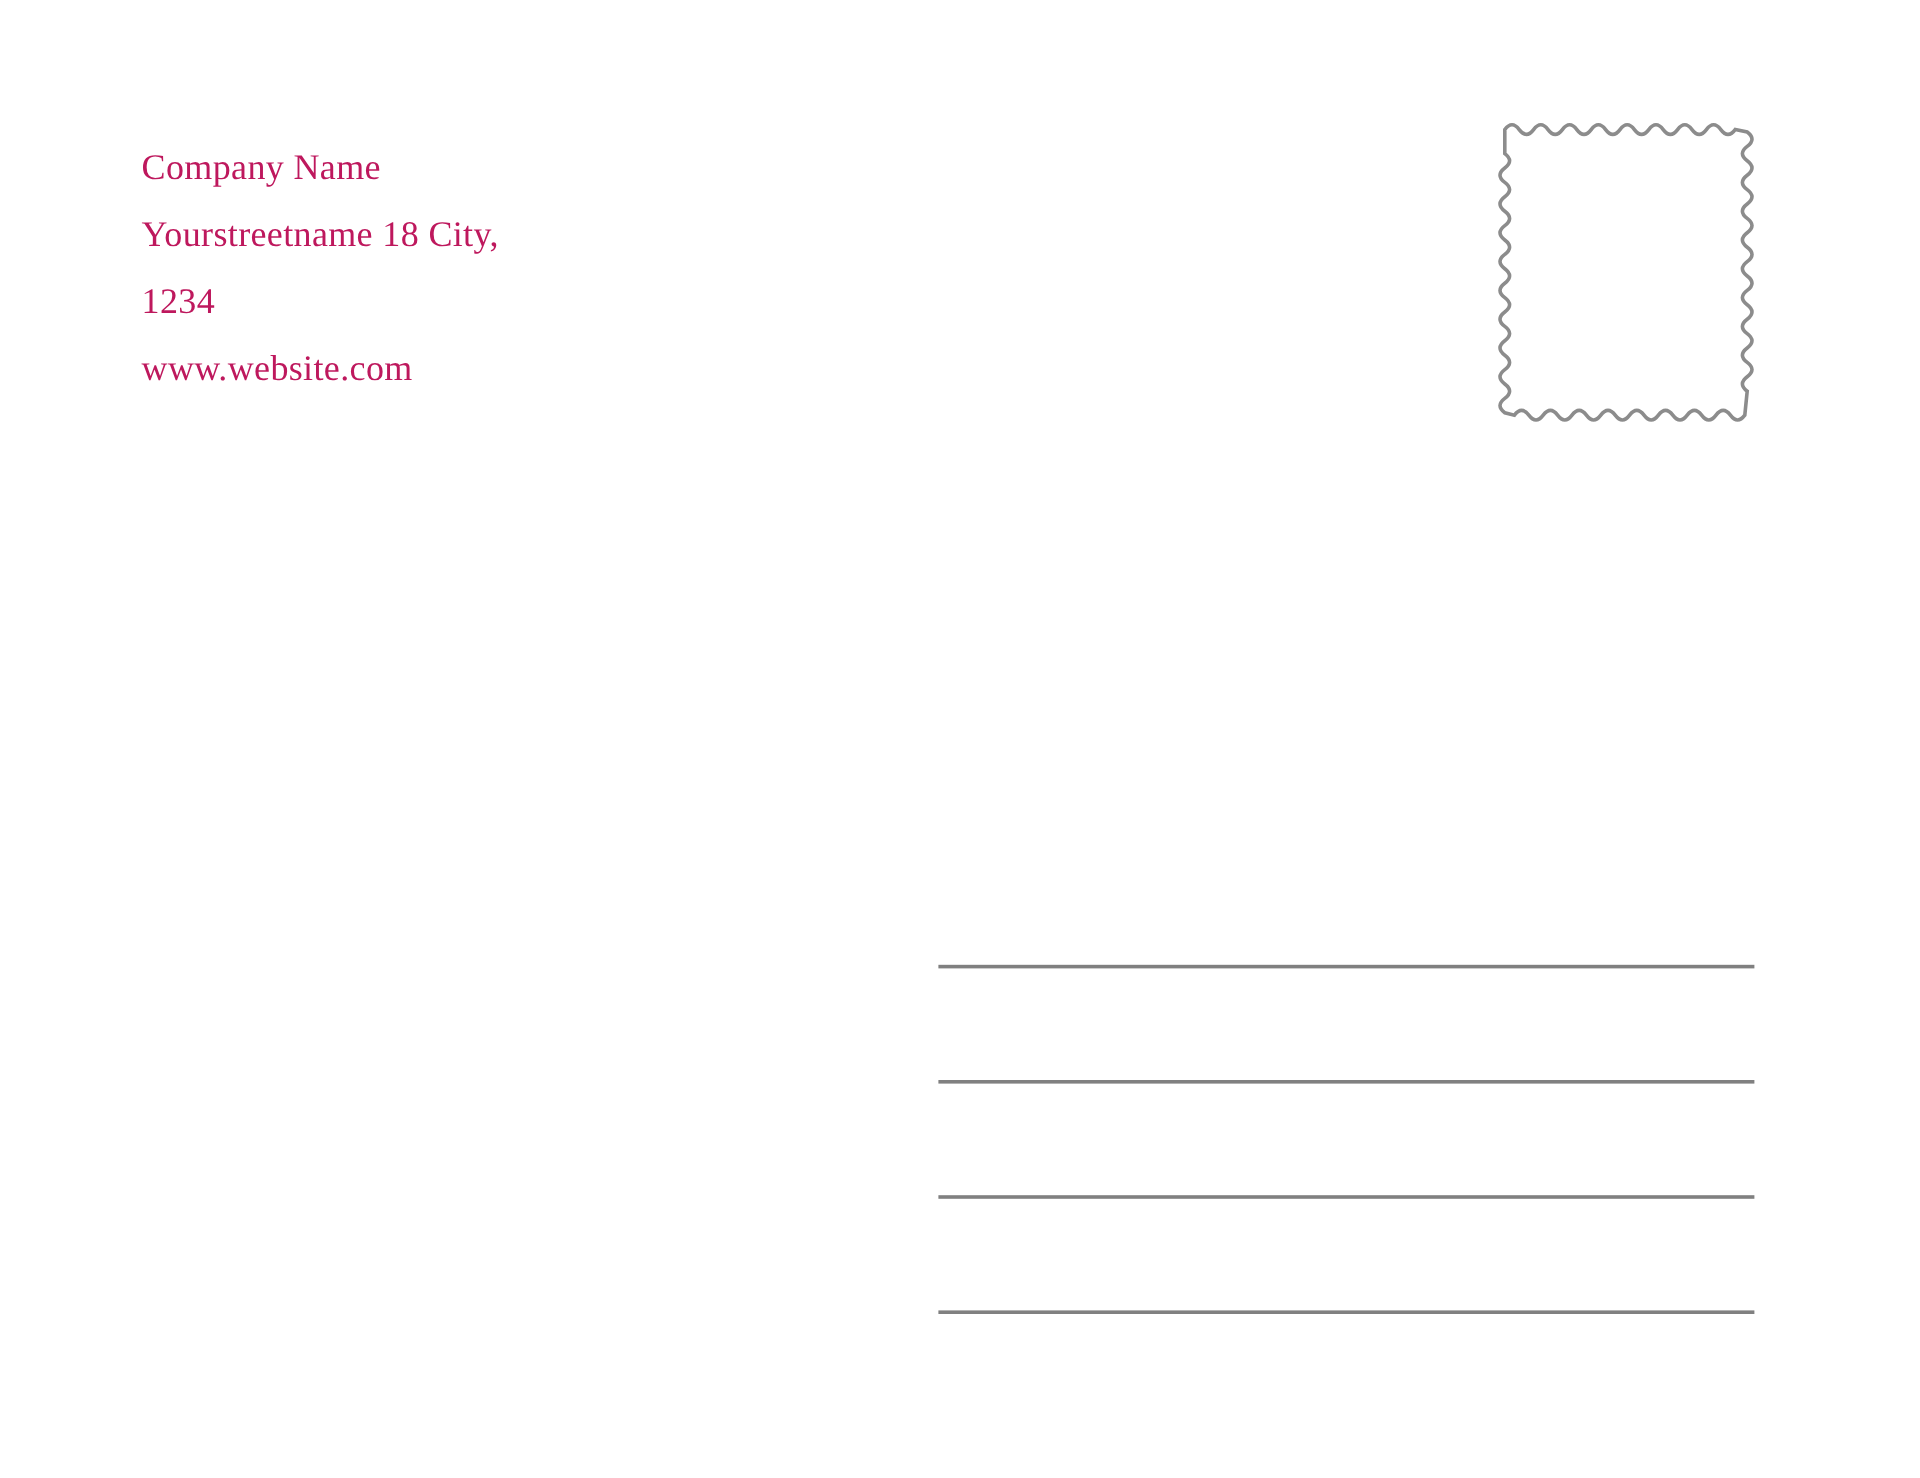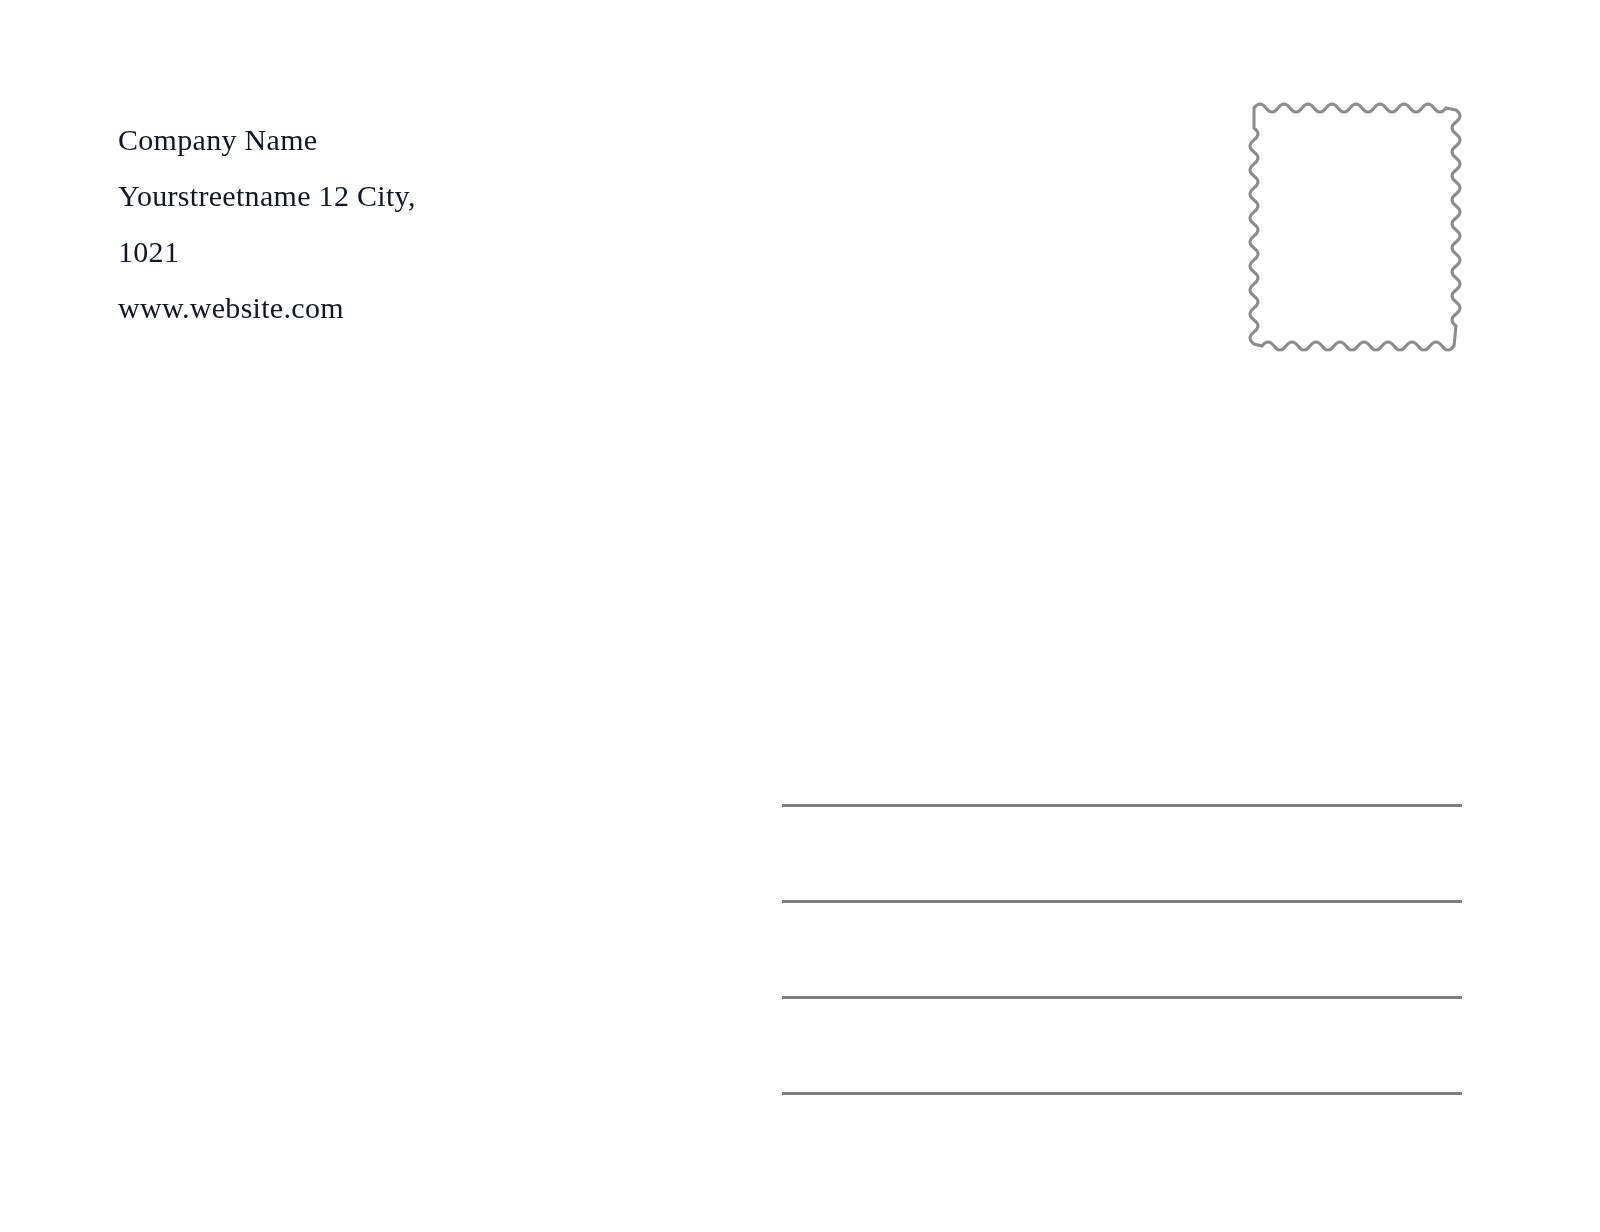--- a/index.html
+++ b/index.html
@@ -30,21 +30,21 @@
     position: absolute;
     left: 118px;
     top: 112px;
     width: 620px;
   }
   .sender-line {
     font-family: "Liberation Serif", serif;
     font-size: 30px;
     line-height: 56px;
     letter-spacing: 0.3px;
-    color: #0f172a;
+    color: #be185d;
     white-space: nowrap;
   }
 
   
   .stamp-area {
     position: absolute;
     left: 1248px;
     top: 100px;
     width: 214px;
     height: 254px;
@@ -72,22 +72,22 @@
     margin-bottom: 0;
   }
 </style>
 </head>
 <body>
 
 <div class="postcard">
 
   <div class="sender-block">
     <div class="sender-line">Company Name</div>
-    <div class="sender-line">Yourstreetname 12 City,</div>
-    <div class="sender-line">1021</div>
+    <div class="sender-line">Yourstreetname 18 City,</div>
+    <div class="sender-line">1234</div>
     <div class="sender-line">www.website.com</div>
   </div>
 
   <div class="stamp-area">
     <svg viewBox="0 0 214 254" xmlns="http://www.w3.org/2000/svg" aria-hidden="true">
       <defs>
         <pattern id="none"></pattern>
       </defs>
       <path d="
         M 6 8

